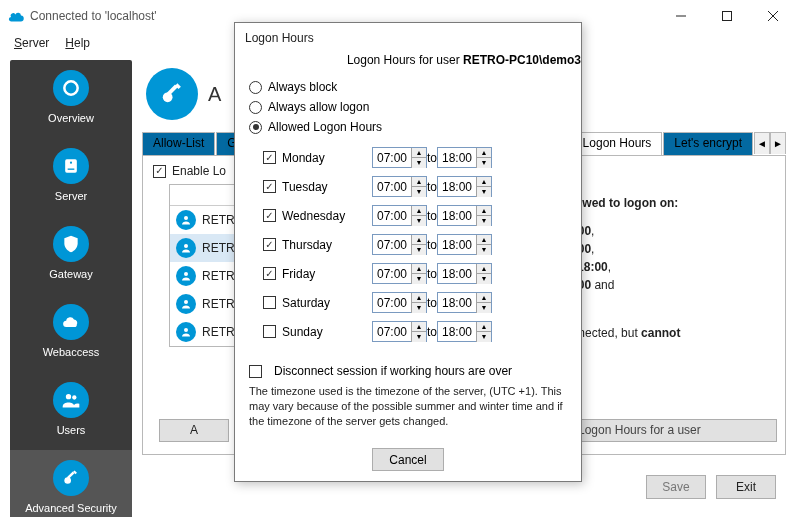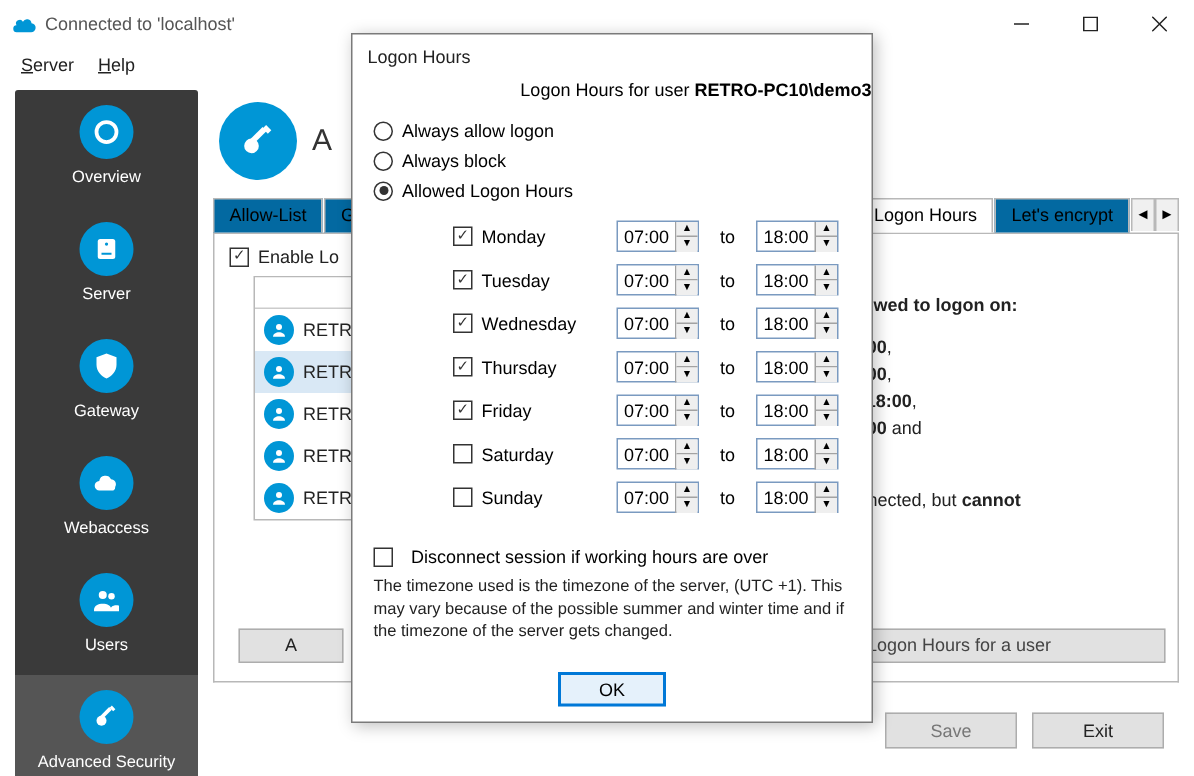--- a/index.html
+++ b/index.html
@@ -54,45 +54,45 @@
 .userrow.sel { background: #d9e8f5; }
 .avatar { width: 20px; height: 20px; border-radius: 50%; background: #0096d6; display:flex; align-items:center; justify-content:center; }
 .avatar svg { width:12px; height:12px; fill:#fff; }
 
 .right-info { position: absolute; left: 360px; top: 40px; right: 8px; font-size: 12px; }
 .right-info .line { margin-bottom: 4px; }
 .right-info b { font-weight: 600; }
 
 
 .bottom-main { position: absolute; bottom: 8px; right: 10px; display:flex; gap:10px; }
-.bottom-main button { width: 88px; height: 24px; font-size: 12px; border: 1px solid #adadad; background: #e1e1e1; color:#777;}
+.bottom-main button { width: 60px; height: 24px; font-size: 12px; border: 1px solid #adadad; background: #e1e1e1; color:#777;}
 .bottom-main .save { }
 .bottom-main .exit { color:#222; }
 .wide-btn { position:absolute; bottom:42px; left:110px; right:10px; height:23px; border:1px solid #adadad; background:#e1e1e1; font-size:12px; text-align:center; line-height:21px; color:#444;}
 
 
 .modal { position: absolute; top: 22px; left: 234px; width: 348px; height: 460px; background: #fff; border: 1px solid #7a7a7a; box-shadow: 2px 2px 10px rgba(0,0,0,0.25); z-index: 50; font-size: 12px; }
 .modal-title { padding: 8px 10px 6px; font-size: 12px; color: #222; }
 .modal-sub { text-align: right; font-size: 12px; padding: 2px 0 10px; }
 .modal-body { padding: 0 14px; }
 .radio-row { display: flex; align-items: center; gap: 6px; padding: 3px 0; }
 .radio { width: 13px; height: 13px; border: 1px solid #333; border-radius: 50%; display:inline-flex; align-items:center; justify-content:center; }
 .radio.checked::after { content:''; width:6px; height:6px; background:#333; border-radius:50%; }
 
 .days { padding: 6px 0 4px 14px; }
-.dayrow { display: flex; align-items: center; height: 29px; margin-left: 39px; }
+.dayrow { display: flex; align-items: center; height: 29px; }
 .cb { width: 13px; height: 13px; border: 1px solid #333; margin-right: 6px; display:inline-flex; align-items:center; justify-content:center; background:#fff;}
 .cb.checked::after { content:'✓'; font-size:10px; line-height:10px; color:#333; }
 .dayrow .dlabel { width: 90px; }
 .timebox { display: flex; align-items: center; border: 1px solid #7a9ac0; height: 21px; background:#fff; }
 .timebox .tv { width: 38px; text-align: center; font-size:12px; }
 .spin { display:flex; flex-direction:column; border-left:1px solid #a2a2a2; }
 .spin div { width:14px; height:10px; display:flex; align-items:center; justify-content:center; font-size:7px; background:#efefef; cursor:pointer; }
 .spin div:first-child { border-bottom:1px solid #a2a2a2; }
-.dayrow .to { padding: 0 14px; }
+.dayrow .to { padding: 0 0; }
 
 .discon { margin-top: 10px; padding: 4px 0; display:flex; align-items:center; gap:6px; }
 .tznote { font-size: 11px; color: #222; padding: 2px 0 8px; line-height: 1.35; }
 
 .modal-foot { position:absolute; bottom:10px; left:0; right:0; display:flex; justify-content:center; gap:12px; }
 .modal-foot button { width:72px; height:23px; font-size:12px; border:1px solid #adadad; background:#e1e1e1; }
 .modal-foot .ok { border:2px solid #0078d7; background:#e5f1fb; }
 </style>
 </head>
 <body>
@@ -291,25 +291,25 @@
 </div>
 
 <div class="modal">
   <div class="modal-title">Logon Hours</div>
   <div class="modal-sub">
     <span>Logon Hours for user </span><b>RETRO-PC10\demo3</b>
   </div>
   <div class="modal-body">
     <div class="radio-row">
         <span class="radio"></span>
-        <span>Always allow logon</span>
+        <span>Always block</span>
       </div>
     <div class="radio-row">
         <span class="radio"></span>
-        <span>Always block</span>
+        <span>Always allow logon</span>
       </div>
     <div class="radio-row">
         <span class="radio checked"></span>
         <span>Allowed Logon Hours</span>
       </div>
 
     <div class="days" id="days-container">
         <div class="dayrow">
           <span class="cb checked"></span>
           <span class="dlabel">Monday</span>
@@ -445,15 +445,15 @@
         </div>
       </div>
 
     <div class="discon">
       <span class="cb"></span>
       <span>Disconnect session if working hours are over</span>
     </div>
     <div class="tznote">The timezone used is the timezone of the server, (UTC +1). This may vary because of the possible summer and winter time and if the timezone of the server gets changed.</div>
   </div>
   <div class="modal-foot">
-    <button class="ok">OK</button>
+    <button>Cancel</button>
   </div>
 </div>
 
 </body></html>

